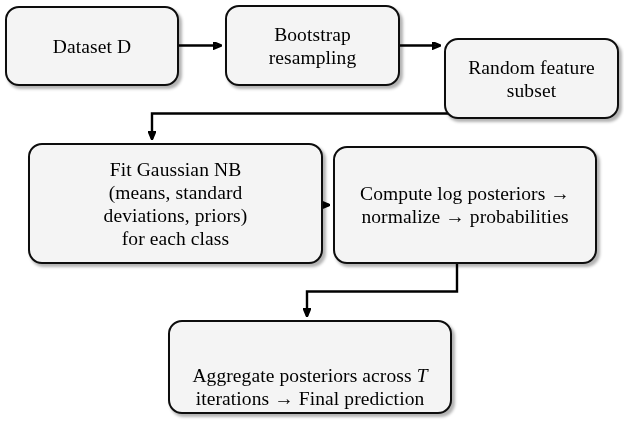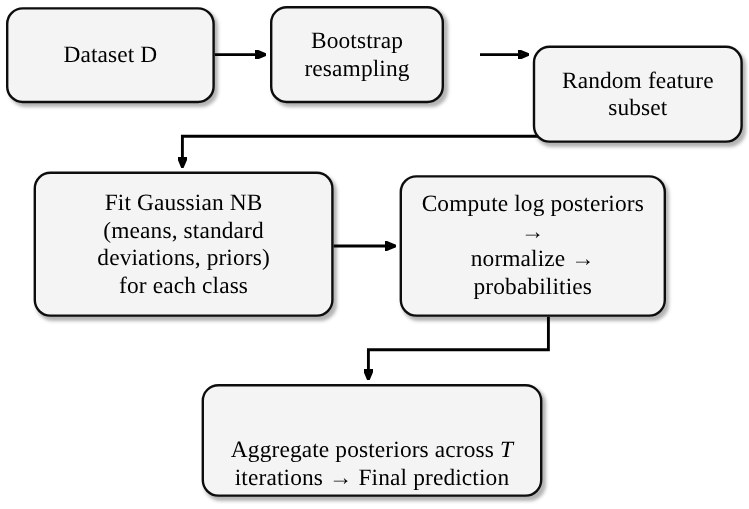--- a/index.html
+++ b/index.html
@@ -70,38 +70,38 @@
 
     <line x1="278" y1="205" x2="329" y2="205" marker-end="url(#arrowhead)"></line>
 
     <path d="M457,264 L457,291.5 L307,291.5 L307,316" marker-end="url(#arrowhead)"></path>
   </svg>
 
   <div class="node" style="left:5px; top:6px; width:174px; height:80px;">
     <span class="txt">Dataset D</span>
   </div>
 
-  <div class="node" style="left:225px; top:5px; width:145px; height:81px;">
+  <div class="node" style="left:225px; top:5px; width:175px; height:81px;">
     <span class="txt">Bootstrap
 resampling</span>
   </div>
 
   <div class="node" style="left:444px; top:5px; width:175px; height:81px;margin-top:33px;">
     <span class="txt">Random feature
 subset</span>
   </div>
 
-  <div class="node" style="left:28px; top:143px; width:250px; height:121px;">
+  <div class="node" style="left:28px; top:143px; width:295px; height:121px;">
     <span class="txt">Fit Gaussian NB
 (means, standard
 deviations, priors)
 for each class</span>
   </div>
 
-  <div class="node" style="left:333px; top:146px; width:222px; height:118px;">
+  <div class="node" style="left:333px; top:146px; width:264px; height:118px;">
     <span class="txt">Compute log posteriors →
 normalize → probabilities</span>
   </div>
 
   <div class="node" style="left:168px; top:320px; width:284px; height:94px;align-items:flex-end;">
     <span class="txt">
       <span>Aggregate posteriors across </span><em>T</em><span>
 iterations → Final prediction</span>
     </span>
   </div>

